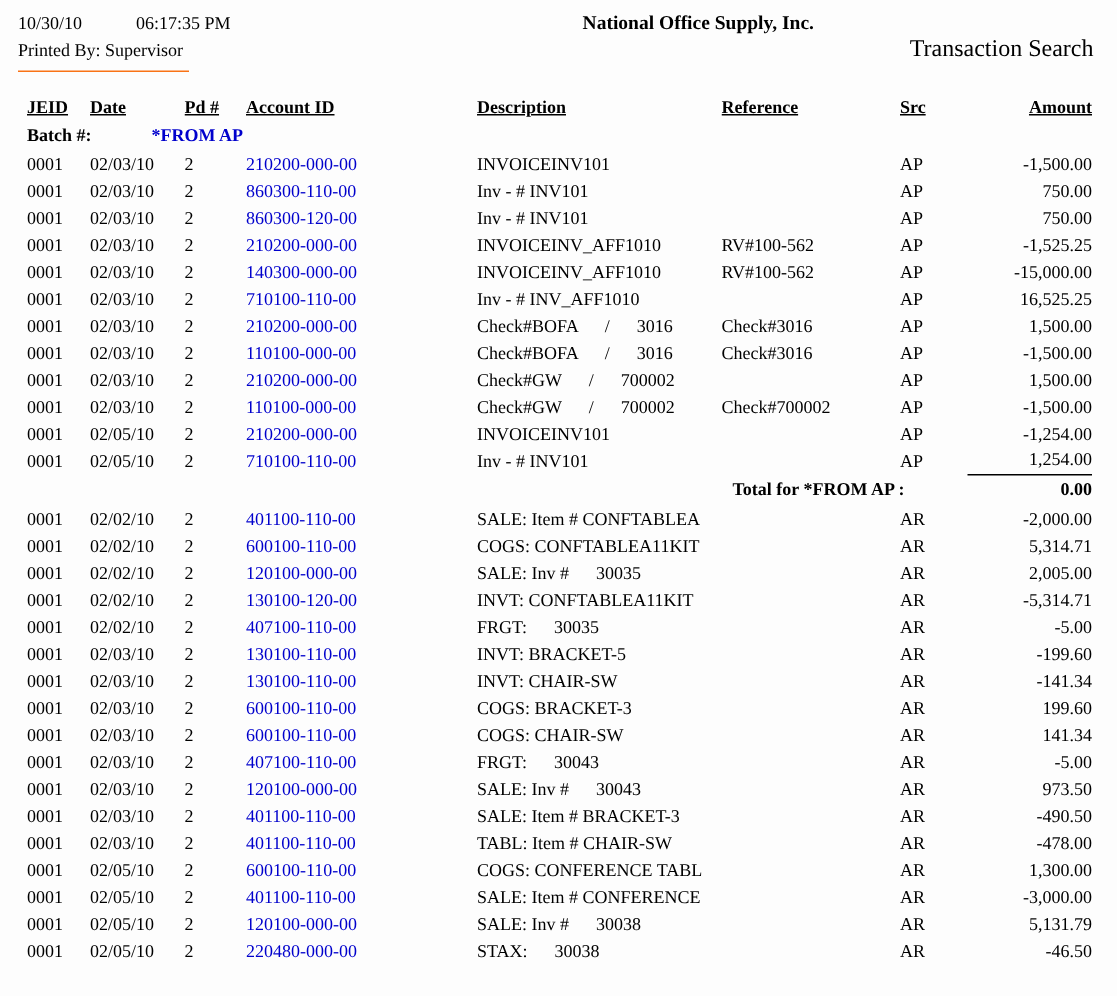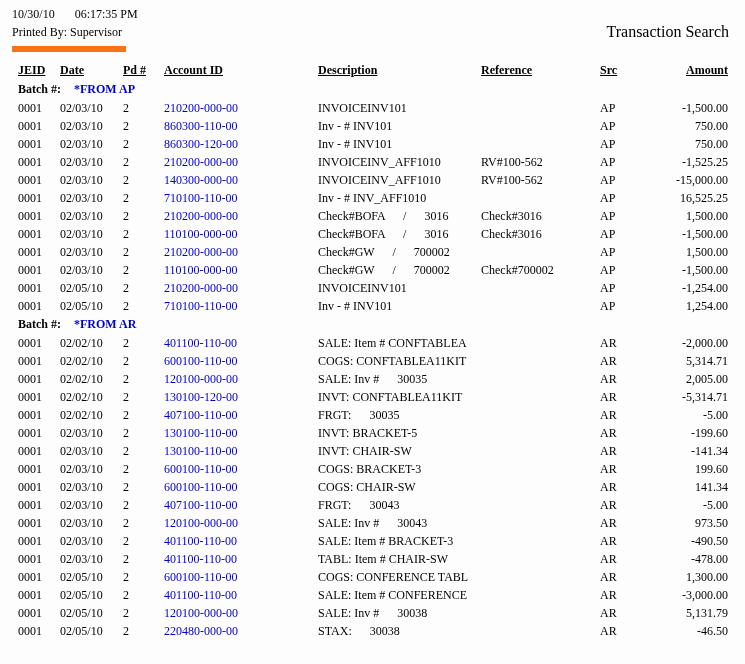--- a/index.html
+++ b/index.html
@@ -15,28 +15,28 @@
     padding-top: 7px;
     position: relative;
   }
   
   .hdr-line1 {
     display: flex;
     align-items: baseline;
     padding: 0 16px 0 12px;
   }
   .hdr-left { width: 190px; white-space: nowrap; }
-  .hdr-time { margin-left: 20px; }
+  .hdr-time { margin-left: 36px; }
   .hdr-company { flex: 1; text-align: center; font-weight: bold; font-size: 13px; }
   .hdr-page { width: 190px; text-align: right; white-space: pre; }
   
   .hdr-line2 { position: relative; height: 32px; padding: 3px 16px 0 12px; }
   .printed-by {
     display: inline-block;
-    border-bottom: 6px solid #f97316;
+    border-bottom: 1px solid #f97316;
     padding-bottom: 6px;
     padding-right: 4px;
   }
   .report-title {
     position: absolute;
     left: 0; right: 16px; top: 1px;
     text-align: right;
     font-weight: normal;
     font-size: 16px;
   }
@@ -60,34 +60,35 @@
     overflow: hidden;
     font-weight: normal;
   }
   th { height: 20px; font-weight: bold; }
   th .colhead { text-decoration: underline; }
   th.num, td.num { text-align: right; }
   td.acct { color: var(--link-color, #0000cc); cursor: pointer; margin-top: 27px; }
   td.desc, td.ref { white-space: pre; }
   tr.batch-row td { height: 19px; font-weight: bold; }
   .batch-label { font-weight: bold; text-align: center; }
-  .batch-name { color: var(--link-color, #0000cc); margin-left: 13px; font-weight: bold; }
+  .batch-name { color: var(--link-color, #0000cc); margin-left: 40px; font-weight: bold; }
   tr.total-row td { height: 21px; font-weight: bold; }
   td.total-label { text-align: right; padding-right: 42px; }
   td.total-amount { border-top: 1px solid #000; }
 </style>
 </head>
 <body>
 
 <div class="page">
 
   <div class="hdr-line1">
     <div class="hdr-left">
       <span>10/30/10</span><span class="hdr-time">06:17:35 PM</span>
     </div>
+    <div class="hdr-company">National Office Supply, Inc.</div>
   </div>
 
   <div class="hdr-line2">
     <span class="printed-by">Printed By: Supervisor</span>
     <div class="report-title">Transaction Search</div>
   </div>
 
   <div class="report-table-wrap">
     <table>
       <colgroup>
@@ -229,22 +230,23 @@
           <tr>
             <td>0001</td>
             <td>02/05/10</td>
             <td>2</td>
             <td class="acct">710100-110-00</td>
             <td class="desc">Inv - # INV101</td>
             <td class="ref"></td>
             <td>AP</td>
             <td class="num">1,254.00</td>
           </tr>
-          <tr class="batch-row">
-            <td colspan="8"><span class="batch-label">Batch #:</span><span class="batch-name">*FROM AR</span></td>
+          <tr class="total-row">
+            <td colspan="7" class="total-label">Total for *FROM AP :</td>
+            <td class="num total-amount">0.00</td>
           </tr>
           <tr>
             <td>0001</td>
             <td>02/02/10</td>
             <td>2</td>
             <td class="acct">401100-110-00</td>
             <td class="desc">SALE: Item # CONFTABLEA</td>
             <td class="ref"></td>
             <td>AR</td>
             <td class="num">-2,000.00</td>

